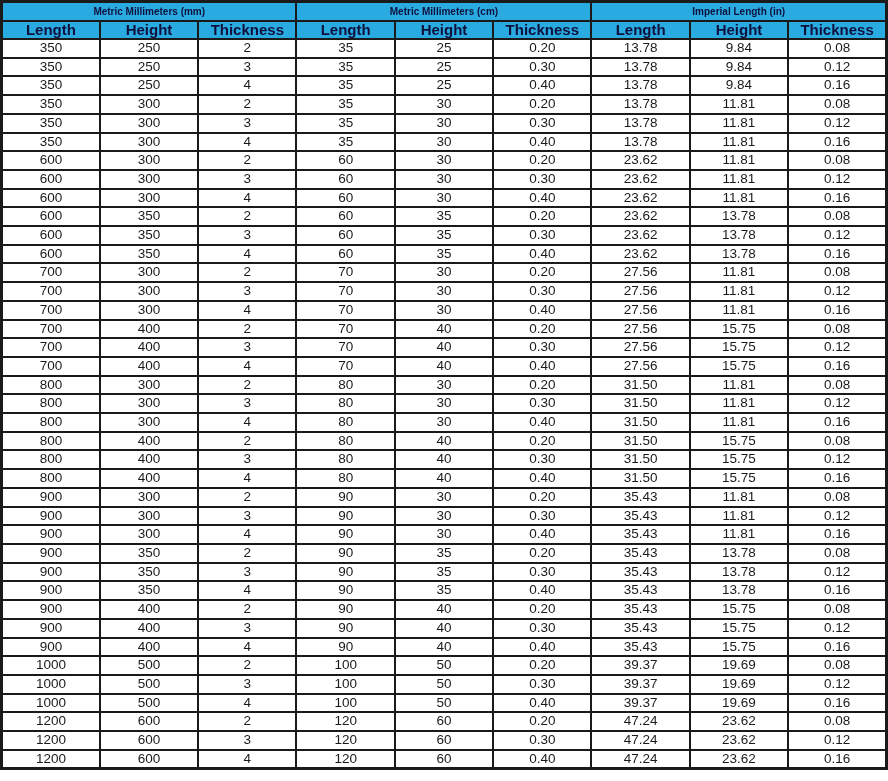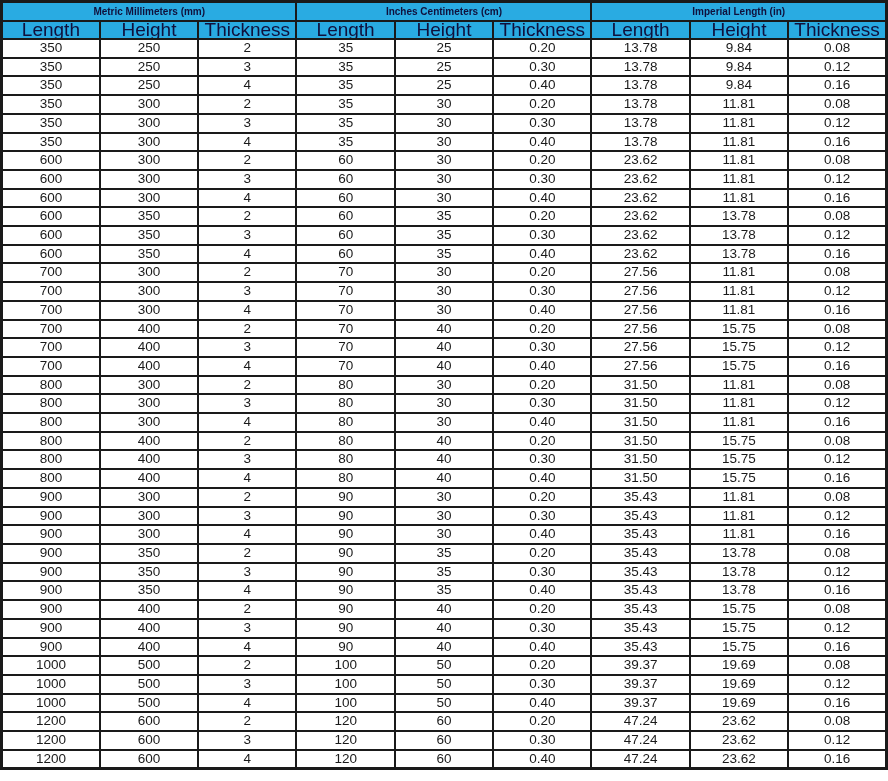--- a/index.html
+++ b/index.html
@@ -38,43 +38,43 @@
     background: var(--header-bg);
     color: var(--header-text);
     font-weight: bold;
     font-size: 10px;
     height: 17px;
     line-height: 17px;
   }
   th.col-head {
     background: var(--header-bg);
     color: var(--header-text);
-    font-weight: normal;
-    font-size: 19px;
+    font-weight: bold;
+    font-size: 15px;
     height: 16px;
     line-height: 16px;
   }
   td.cell {
     color: var(--cell-text);
     font-size: 13.5px;
     height: 16.7px;
     line-height: 16.7px;
   }
   .sec-start {
     border-left: 6px double var(--border-color);
   }
 </style>
 </head>
 <body>
 
 <table class="conversion">
   <thead>
     <tr>
       <th colspan="3" class="group-title">Metric Millimeters (mm)</th>
-      <th colspan="3" class="group-title sec-start">Inches Centimeters (cm)</th>
+      <th colspan="3" class="group-title sec-start">Metric Millimeters (cm)</th>
       <th colspan="3" class="group-title sec-start">Imperial Length (in)</th>
     </tr>
     <tr>
       <th class="col-head">Length</th>
       <th class="col-head">Height</th>
       <th class="col-head">Thickness</th>
       <th class="col-head sec-start">Length</th>
       <th class="col-head">Height</th>
       <th class="col-head">Thickness</th>
       <th class="col-head sec-start">Length</th>

